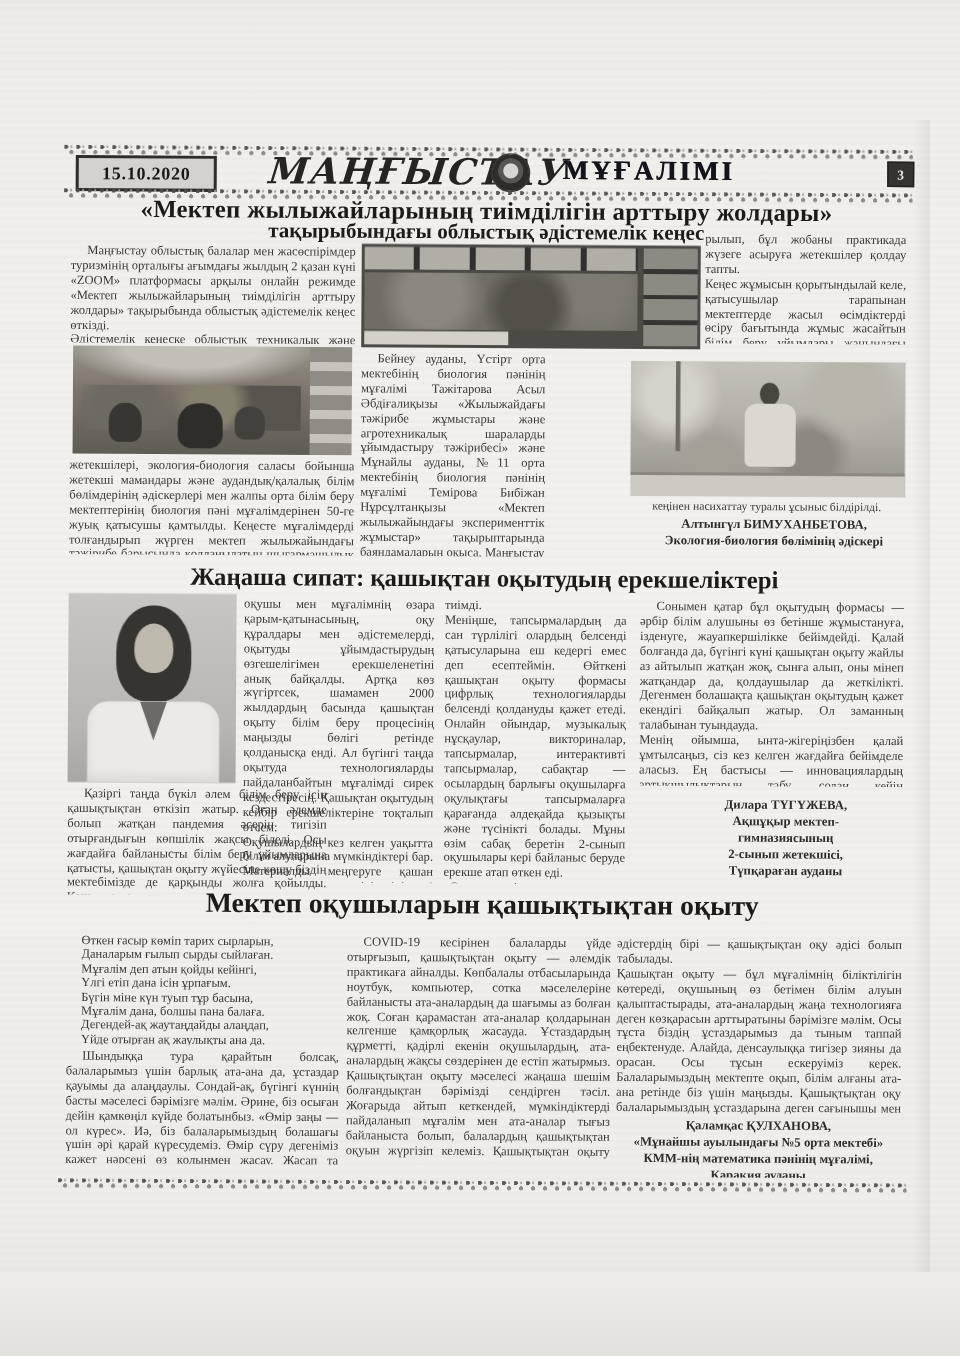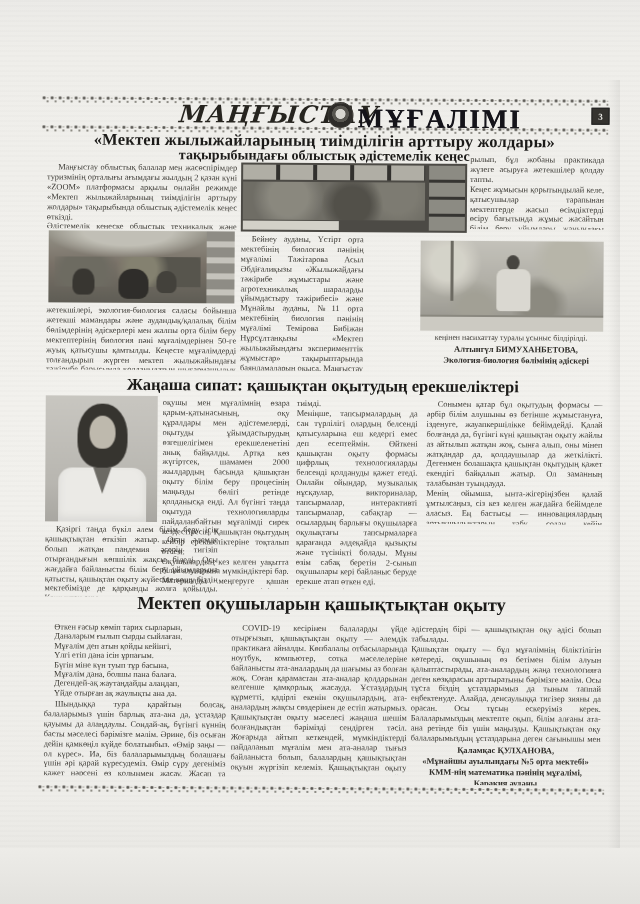--- a/index.html
+++ b/index.html
@@ -24,21 +24,21 @@
   .datebox{position:absolute;left:49px;top:105px;width:90px;height:20px;
     border:2px solid #2f2d29;background:#d3d2cd;display:flex;align-items:center;justify-content:center;
     font-weight:bold;font-size:12px;letter-spacing:.5px;color:#1a1916;}
   .m-script{position:absolute;left:178px;top:100px;width:150px;text-align:center;
     font-style:italic;font-weight:bold;font-size:24px;letter-spacing:1px;color:#26241f;
     transform:skewX(-6deg);font-family:"DejaVu Serif",serif;}
   .logo{position:absolute;left:326px;top:102px;width:24px;height:24px;border-radius:50%;
     border:1px solid #3a3833;
     background:radial-gradient(circle at 50% 45%,#d8d6d0 0 26%,#57554f 30% 46%,#2e2c29 48% 100%);}
   .m-caps{position:absolute;left:356px;top:103px;width:150px;text-align:center;
-    font-weight:bold;font-size:27px;letter-spacing:2px;color:#15141a;text-shadow:.4px 0 currentColor;}
+    font-weight:bold;font-size:18px;letter-spacing:2px;color:#15141a;text-shadow:.4px 0 currentColor;}
   .pagebox{position:absolute;left:590px;top:106px;width:16px;height:15px;background:#35332f;
     border:1px solid #222;color:#e8e7e3;font-size:9px;font-weight:bold;
     display:flex;align-items:center;justify-content:center;}
 
   .head{position:absolute;left:40px;width:566px;text-align:center;font-weight:bold;color:#1c1b19;}
   .h1a{top:131px;font-size:16.5px;letter-spacing:.2px;}
   .h1b{top:148px;font-size:14px;}
   .h2{top:376px;font-size:16.5px;}
   .h3{top:594px;font-size:18.5px;}
 
@@ -95,20 +95,21 @@
     clip-path:polygon(50% 100%,0 0,100% 0);}
 </style>
 </head>
 <body>
 
 <div class="canvas">
   <div class="scan">
 
     <div class="orn" style="top:97px"></div>
 
+    <div class="datebox">15.10.2020</div>
     <div class="m-script">МАҢҒЫСТАУ</div>
     <div class="logo"></div>
     <div class="m-caps">МҰҒАЛІМІ</div>
     <div class="pagebox">3</div>
 
     <div class="orn" style="top:126px"></div>
 
     <div class="head h1a">«Мектеп жылыжайларының тиімділігін арттыру жолдары»</div>
     <div class="head h1b">тақырыбындағы облыстық әдістемелік кеңес</div>
 
@@ -162,20 +163,25 @@
 
     <div class="txt ind" style="left:46px;top:526px;width:173px;height:72px">Қазіргі таңда бүкіл әлем білім беру ісін қашықтықтан өткізіп жатыр. Оған әлемде болып жатқан пандемия әсерін тигізіп отырғандығын көпшілік жақсы біледі. Осы жағдайға байланысты білім беру ұйымдарына қатысты, қашықтан оқыту жүйесіне көшу біздің мектебімізде де қарқынды жолға қойылды. Қашықтан оқыту</div>
     <div class="txt" style="left:163px;top:399px;width:127px;height:190px">оқушы мен мұғалімнің өзара қарым-қатынасының, оқу құралдары мен әдістемелерді, оқытуды ұйымдастырудың өзгешелігімен ерекшеленетіні анық байқалды. Артқа көз жүгіртсек, шамамен 2000 жылдардың басында қашықтан оқыту білім беру процесінің маңызды бөлігі ретінде қолданысқа енді. Ал бүгінгі таңда оқытуда технологияларды пайдаланбайтын мұғалімді сирек кездестіресің. Қашықтан оқытудың кейбір ерекшеліктеріне тоқталып өтсем:
 Оқушылардың кез келген уақытта білім алуларына мүмкіндіктері бар. Материалды меңгеруге қашан және қанша уақыт кірісетінін өзі шеше алады. Әрқашан тақырыпқа қосымша зерттеуге қайта оралып, бірнеше рет бейнежазбаны көріп, түсінбеген тақырыптарын меңгере алады.
 Тағы бір ерекшелігі — кез келген жерде білім алу мүмкіндігі. Мүмкіндігі шектеулі, қашықта тұратын оқушыларға бұл өте</div>
     <div class="txt" style="left:297px;top:399px;width:121px;height:190px">тиімді.
 Меніңше, тапсырмалардың да сан түрлілігі олардың белсенді қатысуларына еш кедергі емес деп есептеймін. Өйткені қашықтан оқыту формасы цифрлық технологияларды белсенді қолдануды қажет етеді. Онлайн ойындар, музыкалық нұсқаулар, викториналар, тапсырмалар, интерактивті тапсырмалар, сабақтар — осылардың барлығы оқушыларға оқулықтағы тапсырмаларға қарағанда әлдеқайда қызықты және түсінікті болады. Мұны өзім сабақ беретін 2-сынып оқушылары кері байланыс беруде ерекше атап өткен еді.
 «Оқушы үні» дегенге келсек, интернет жылдамдығы төмен болғандықтан, бірде тапсырмаларды жіберуге қатысты кедергілер болса, кейде уақытында өзі болмағандықтан толтырып, мүмкіндігі деп есептейді.</div>
     <div class="txt ind" style="left:427px;top:399px;width:176px;height:124px">Сонымен қатар бұл оқытудың формасы — әрбір білім алушыны өз бетінше жұмыстануға, ізденуге, жауапкершілікке бейімдейді. Қалай болғанда да, бүгінгі күні қашықтан оқыту жайлы аз айтылып жатқан жоқ, сынға алып, оны мінеп жатқандар да, қолдаушылар да жеткілікті. Дегенмен болашақта қашықтан оқытудың қажет екендігі байқалып жатыр. Ол заманның талабынан туындауда.
 Менің ойымша, ынта-жігеріңізбен қалай ұмтылсаңыз, сіз кез келген жағдайға бейімделе аласыз. Ең бастысы — инновациялардың артықшылықтарын табу, содан кейін қателіктермен жұмыс істеу.</div>
+    <div class="byline" style="left:447px;top:530px;width:156px;height:58px">Дилара ТҮГҮЖЕВА,
+Ақшұқыр мектеп-
+гимназиясының
+2-сынып жетекшісі,
+Түпқараған ауданы</div>
 
     <div class="head h3">Мектеп оқушыларын қашықтықтан оқыту</div>
 
     <div class="poem" style="left:56px;top:624px;width:168px;height:74px">Өткен ғасыр көміп тарих сырларын,
 Даналарым ғылып сырды сыйлаған.
 Мұғалім деп атын қойды кейінгі,
 Үлгі етіп дана ісін ұрпағым.
 Бүгін міне күн туып тұр басына,
 Мұғалім дана, болшы пана балаға.
 Дегендей-ақ жаутаңдайды алаңдап,

